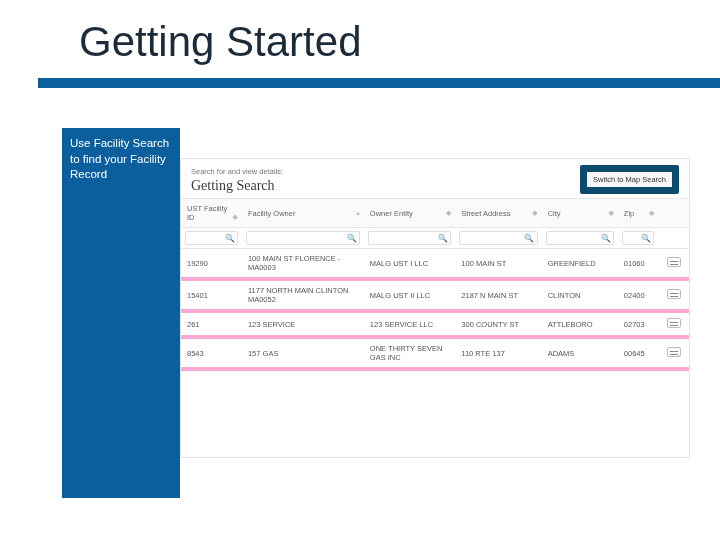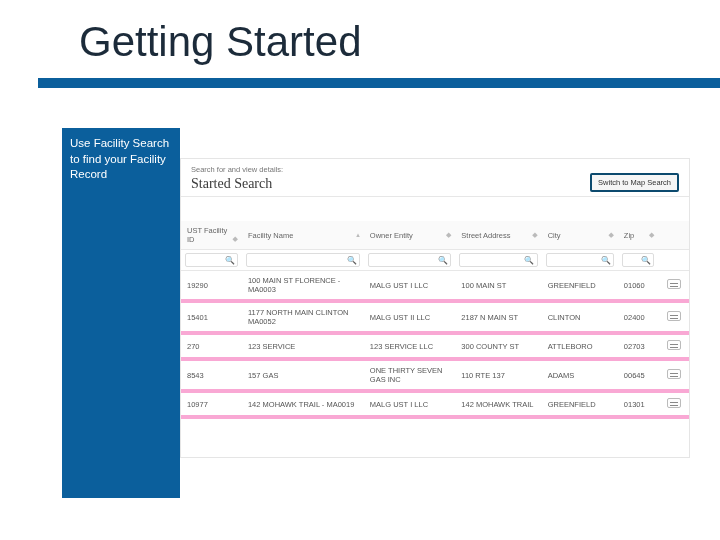--- a/index.html
+++ b/index.html
@@ -64,28 +64,28 @@
   }
   .panel-head .left .lbl { font-size: 7.5px; color: #777; }
   .panel-head .left .h1 {
     font-family: Georgia, serif;
     font-size: 14px;
     color: #3a3a3a;
     margin-top: 2px;
   }
   .switch-btn {
     background: #f6f6f6;
-    border: 2px solid #0c4a6e;
+    border: 7px solid #0c4a6e;
     border-radius: 2px;
     padding: 3px 6px;
     font-size: 7.5px;
     color: #333;
     cursor: pointer;
   }
-  table { width: 100%; border-collapse: collapse; table-layout: fixed; margin-top: 24px; }
+  table { width: 100%; border-collapse: collapse; table-layout: fixed; }
   thead th {
     text-align: left;
     font-weight: 400;
     font-size: 7.5px;
     color: #666;
     padding: 5px 6px;
     border-bottom: 1px solid #e7e7e7;
     background: #fafafa;
     position: relative;
   }
@@ -163,39 +163,39 @@
 <div class="content">
 
   <div class="sidebar">
     <div class="blurb1">Use Facility Search to find your Facility Record</div>
   </div>
 
   <div class="panel">
     <div class="panel-head">
       <div class="left">
         <div class="lbl">Search for and view details:</div>
-        <div class="h1">Started Search</div>
+        <div class="h1">Getting Search</div>
       </div>
       <button class="switch-btn">Switch to Map Search</button>
     </div>
 
     <table>
       <colgroup>
         <col class="c-id">
           <col class="c-name">
           <col class="c-own">
         <col class="c-addr">
           <col class="c-city">
           <col class="c-zip">
           <col class="c-btn">
       </colgroup>
       <thead>
         <tr>
           <th><span>UST Facility ID</span><span class="sort">◆</span></th>
-          <th><span>Facility Name</span><span class="sort">▴</span></th>
+          <th><span>Facility Owner</span><span class="sort">▴</span></th>
           <th><span>Owner Entity</span><span class="sort">◆</span></th>
           <th><span>Street Address</span><span class="sort">◆</span></th>
           <th><span>City</span><span class="sort">◆</span></th>
           <th><span>Zip</span><span class="sort">◆</span></th>
           <th></th>
         </tr>
       </thead>
       <tbody>
         <tr class="filter-row">
           <td class="filt"><input style=""><span class="mag">🔍</span></td>
@@ -220,43 +220,34 @@
           <tr>
             <td>15401</td>
             <td>1177 NORTH MAIN CLINTON MA0052</td>
             <td>MALG UST II LLC</td>
             <td>2187 N MAIN ST</td>
             <td>CLINTON</td>
             <td>02400</td>
             <td><span class="row-btn"></span></td>
           </tr>
           <tr>
-            <td>270</td>
+            <td>261</td>
             <td>123 SERVICE</td>
             <td>123 SERVICE LLC</td>
             <td>300 COUNTY ST</td>
             <td>ATTLEBORO</td>
             <td>02703</td>
             <td><span class="row-btn"></span></td>
           </tr>
           <tr>
             <td>8543</td>
             <td>157 GAS</td>
             <td>ONE THIRTY SEVEN GAS INC</td>
             <td>110 RTE 137</td>
             <td>ADAMS</td>
             <td>00645</td>
             <td><span class="row-btn"></span></td>
           </tr>
-          <tr>
-            <td>10977</td>
-            <td>142 MOHAWK TRAIL - MA0019</td>
-            <td>MALG UST I LLC</td>
-            <td>142 MOHAWK TRAIL</td>
-            <td>GREENFIELD</td>
-            <td>01301</td>
-            <td><span class="row-btn"></span></td>
-          </tr>
         </tbody>
     </table>
   </div>
 
 </div>
 
 </body></html>

